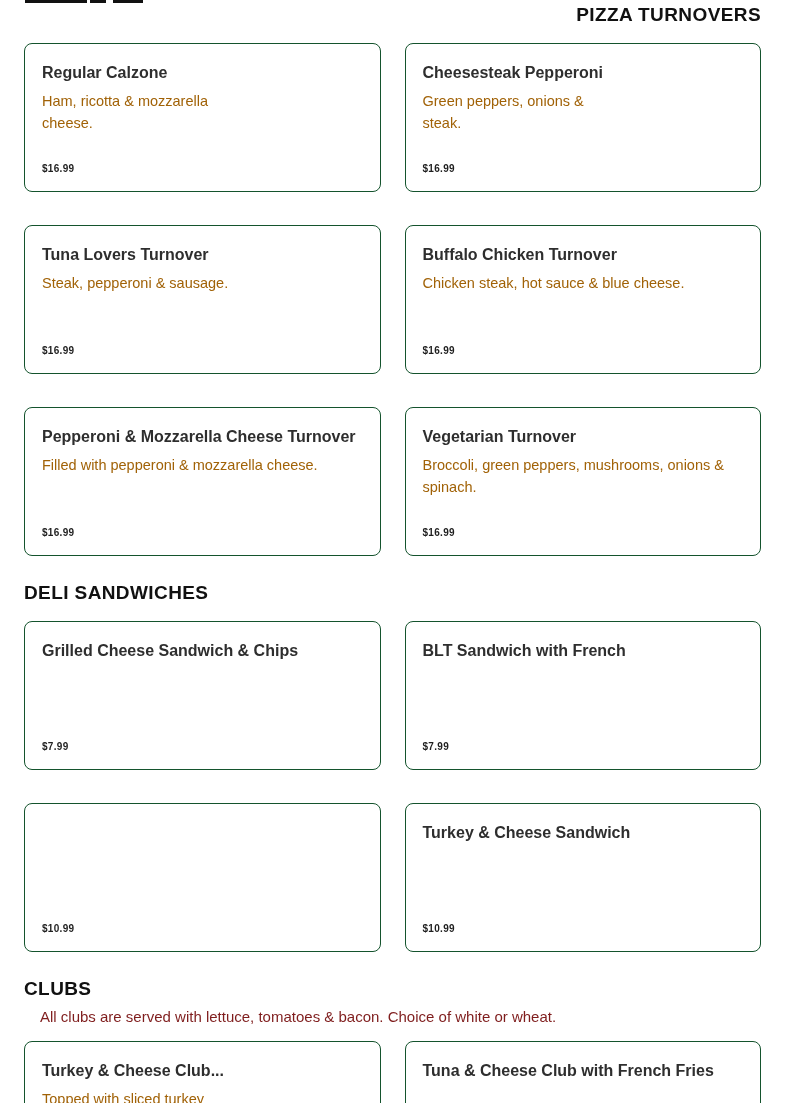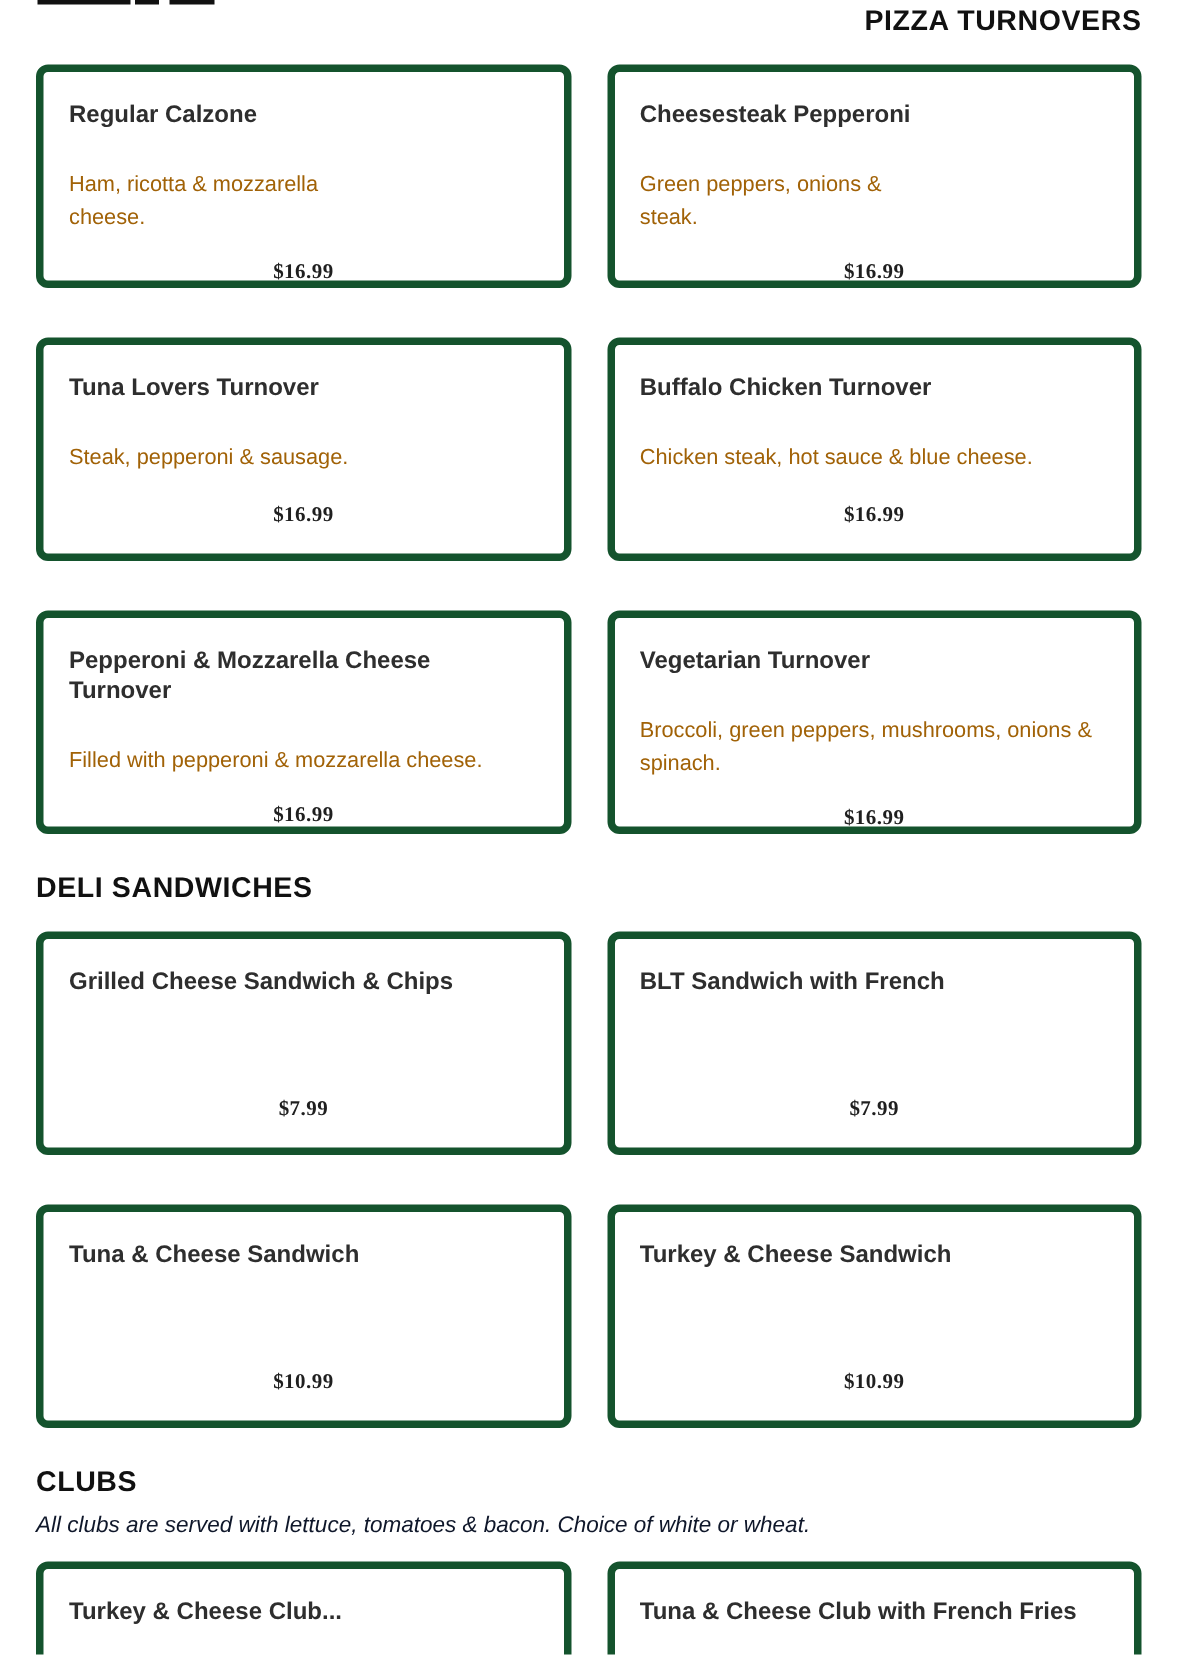--- a/index.html
+++ b/index.html
@@ -35,64 +35,61 @@
     margin: 27px 0 18px 0;
     font-size: 19px;
     line-height: 20px;
     font-weight: 700;
     letter-spacing: 0.4px;
     color: #111111;
     text-transform: uppercase;
   }
   .section:first-of-type .section-title { margin-top: 5px; text-align: right; }
   .section-note {
-    margin: -9px 0 16px 0;
+    margin: -9px 0 16px 16px;
     font-size: 15px;
     line-height: 17px;
-    color: #0f172a;
-    font-style: italic;
+    color: #7f1d1d;
   }
   .section-grid {
     display: grid;
     grid-template-columns: 1fr 1fr;
     column-gap: 24px;
     row-gap: 33px;
   }
   .menu-card {
     height: 149px;
     background: #ffffff;
-    border: 5px solid #14532d;
+    border: 1px solid #14532d;
     border-radius: 8px;
     padding: 19px 17px 17px 17px;
     display: flex;
     flex-direction: column;
     cursor: pointer;
-    gap: 18px;
   }
   .item-name {
     font-size: 16px;
     line-height: 20px;
     font-weight: 700;
     color: #2e2e2e;
   }
   .item-desc {
     margin-top: 7px;
     font-size: 14.5px;
     line-height: 22px;
     color: #a16207;
     white-space: pre-line;
   }
   .item-price {
     margin-top: auto;
-    font-family: Liberation Serif, serif;
-    font-size: 14px;
+    font-family: Liberation Sans, sans-serif;
+    font-size: 10px;
     font-weight: 700;
     letter-spacing: 0.3px;
     color: #1f1f1f;
-    text-align: center;
   }
 </style>
 </head>
 <body>
 
 <div class="top-fragment">
   <span class="dash d1"></span>
   <span class="dash d2"></span>
   <span class="dash d3"></span>
 </div>
@@ -145,21 +142,20 @@
     <div class="item-name">Grilled Cheese Sandwich &amp; Chips</div>
     <div class="item-desc"></div>
     <div class="item-price">$7.99</div>
   </div>
         <div class="menu-card">
     <div class="item-name">BLT Sandwich with French</div>
     <div class="item-desc"></div>
     <div class="item-price">$7.99</div>
   </div>
         <div class="menu-card">
-    <div class="item-name">Tuna &amp; Cheese Sandwich</div>
     <div class="item-desc"></div>
     <div class="item-price">$10.99</div>
   </div>
         <div class="menu-card">
     <div class="item-name">Turkey &amp; Cheese Sandwich</div>
     <div class="item-desc"></div>
     <div class="item-price">$10.99</div>
   </div>
       </div>
   </section>

